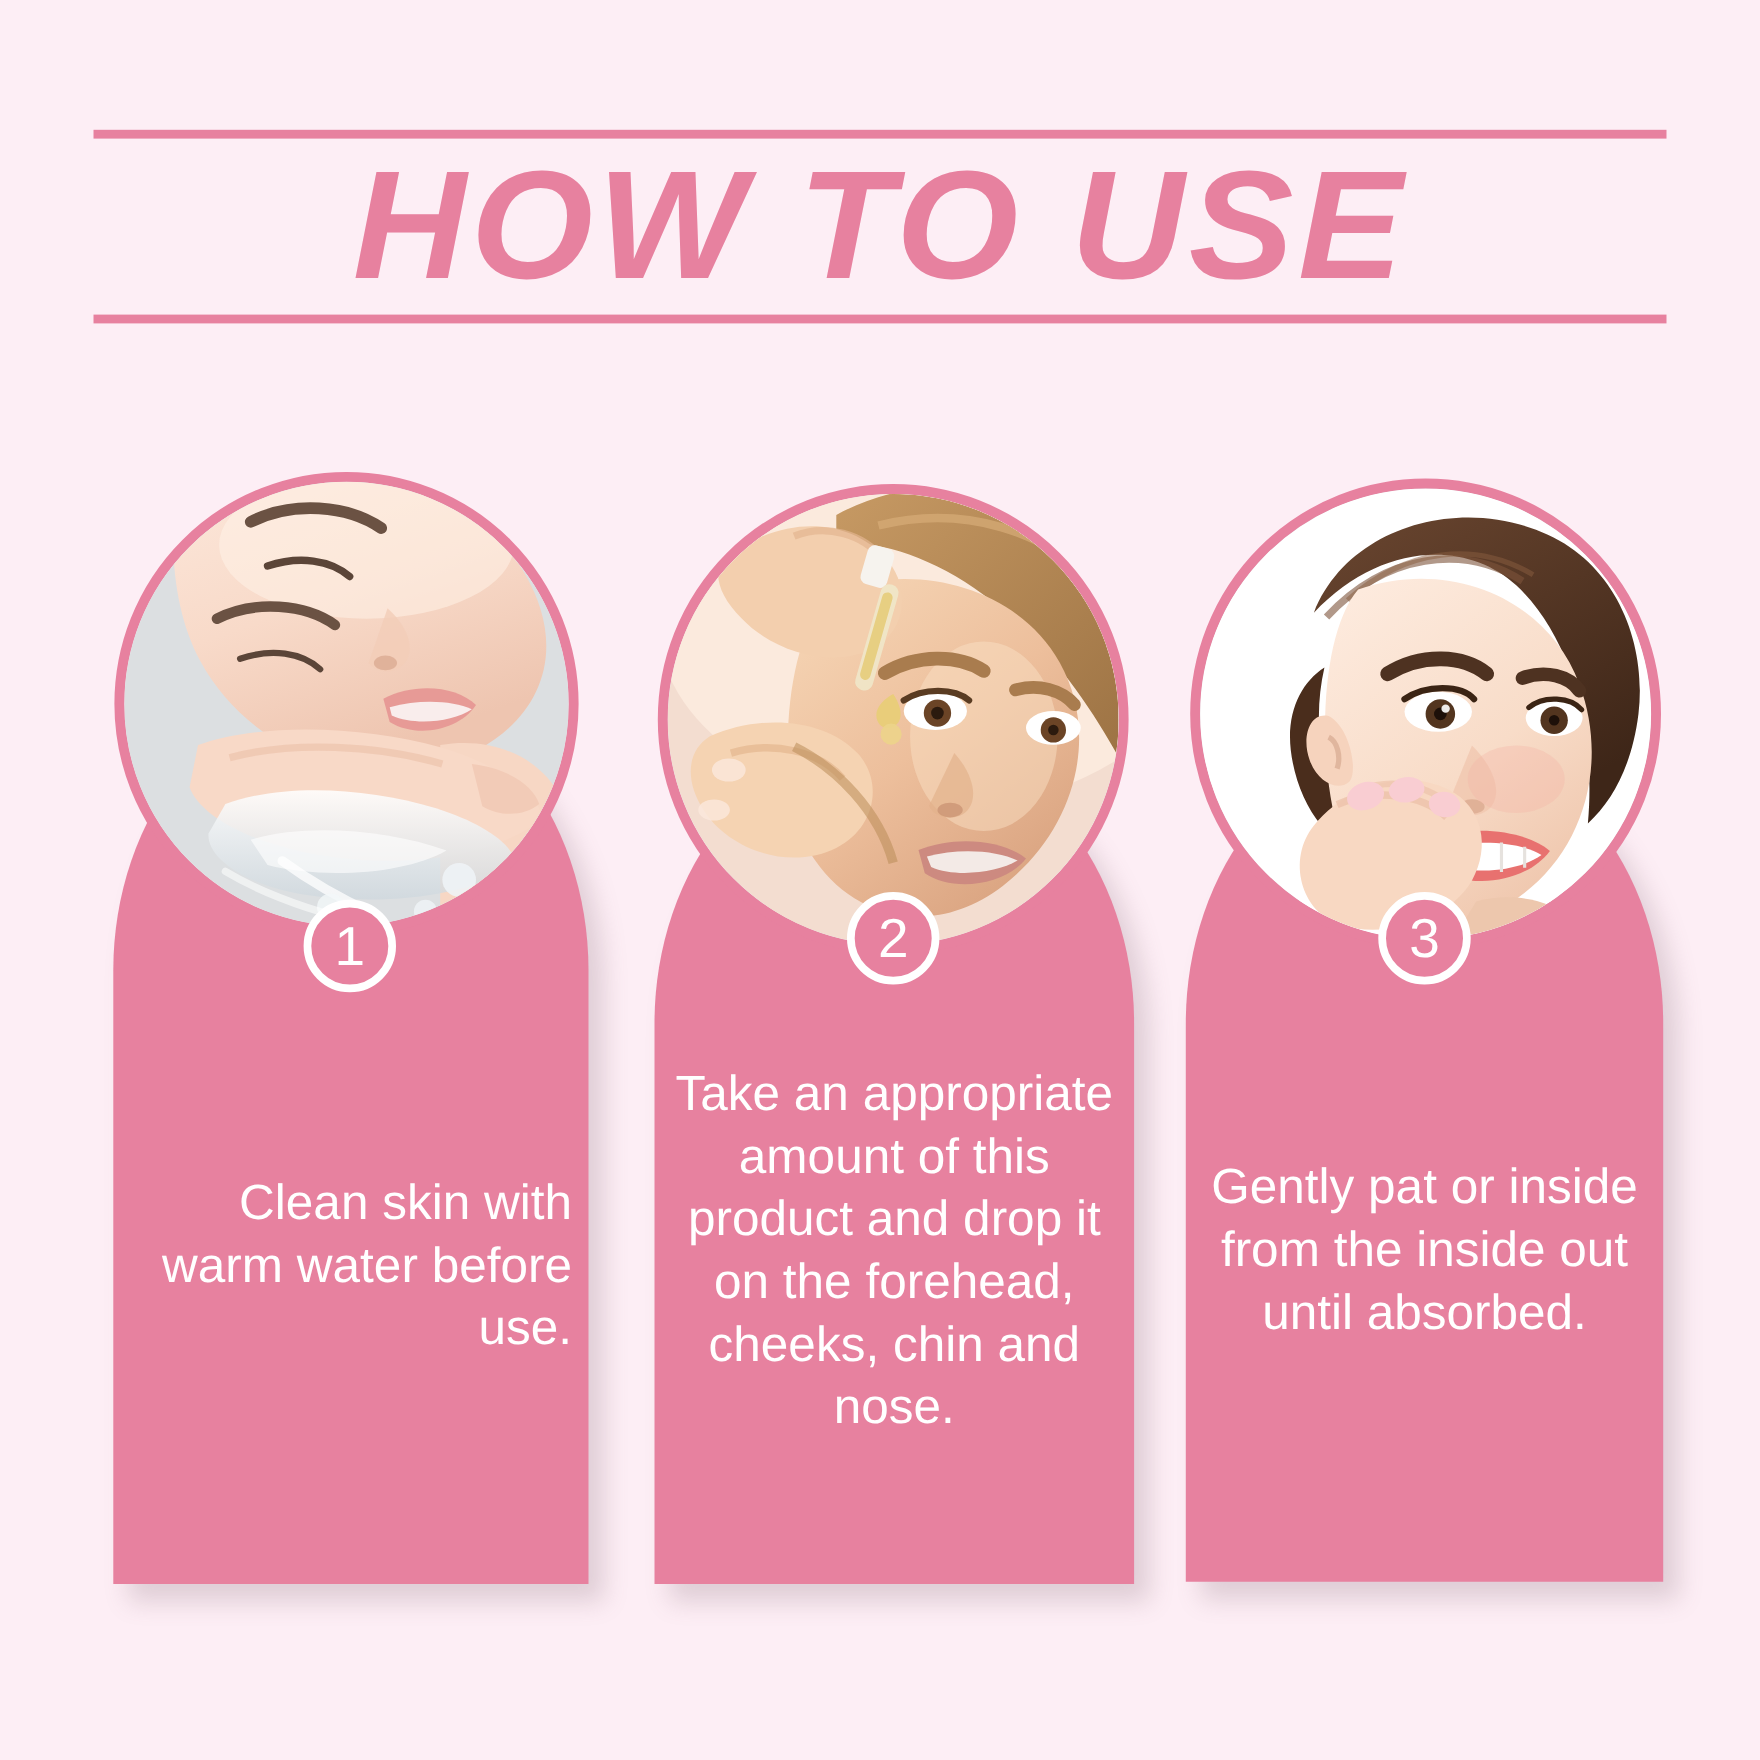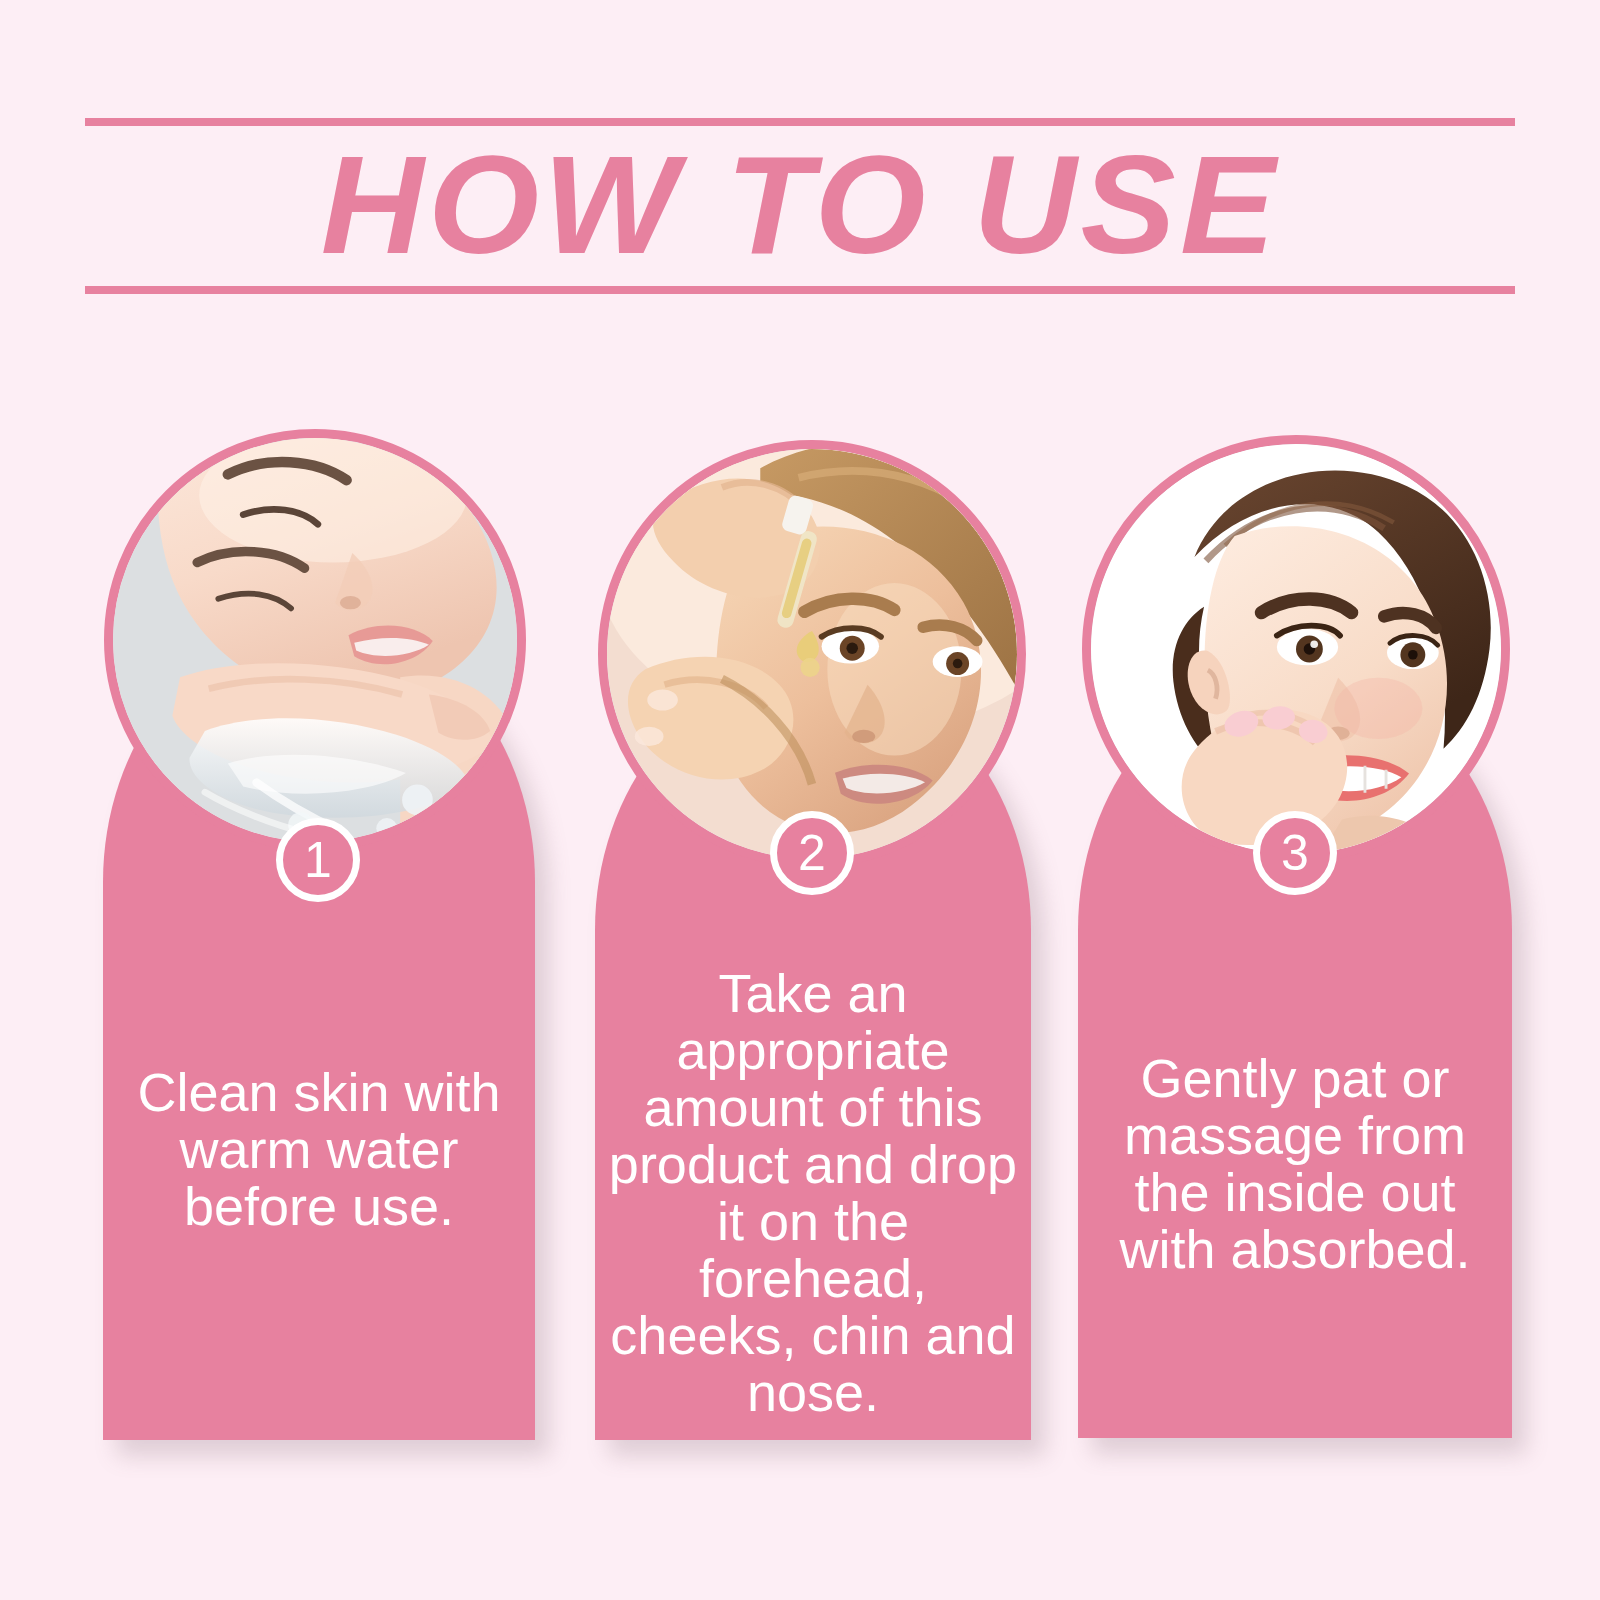--- a/index.html
+++ b/index.html
@@ -125,29 +125,30 @@
   }
   #badge-1 { left: 276px; top: 818px; }
   #badge-2 { left: 770px; top: 811px; }
   #badge-3 { left: 1253px; top: 811px; }
 
   
   .caption {
     position: absolute;
     color: #ffffff;
     text-align: center;
-    font-size: 54px;
+    font-size: 45px;
     font-weight: 300;
     line-height: 57px;
     letter-spacing: 0px;
   }
   #caption-1 {
     left: 118px;
     top: 1064px;
     width: 402px;
+    text-align: right;
   }
   #caption-2 {
     left: 606px;
     top: 965px;
     width: 414px;
   }
   #caption-3 {
     left: 1090px;
     top: 1050px;
     width: 410px;
@@ -351,13 +352,13 @@
       <ellipse cx="157" cy="292" rx="18" ry="13" fill="#f9cdd2" transform="rotate(-18 157 292)"></ellipse>
       <ellipse cx="196" cy="286" rx="17" ry="12" fill="#f9cdd2" transform="rotate(-8 196 286)"></ellipse>
       <ellipse cx="232" cy="300" rx="15" ry="12" fill="#f9cdd2" transform="rotate(10 232 300)"></ellipse>
 
       <path d="M262 392 C300 382 338 392 360 414 L360 428 L240 428 Z" fill="#edc7ad"></path>
     </g>
   </svg>
 </div>
 
 <div class="badge" id="badge-3">3</div>
-<div class="caption" id="caption-3">Gently pat or massage from the inside out with absorbed.</div>
+<div class="caption" id="caption-3">Gently pat or inside from the inside out until absorbed.</div>
 
 </body></html>

